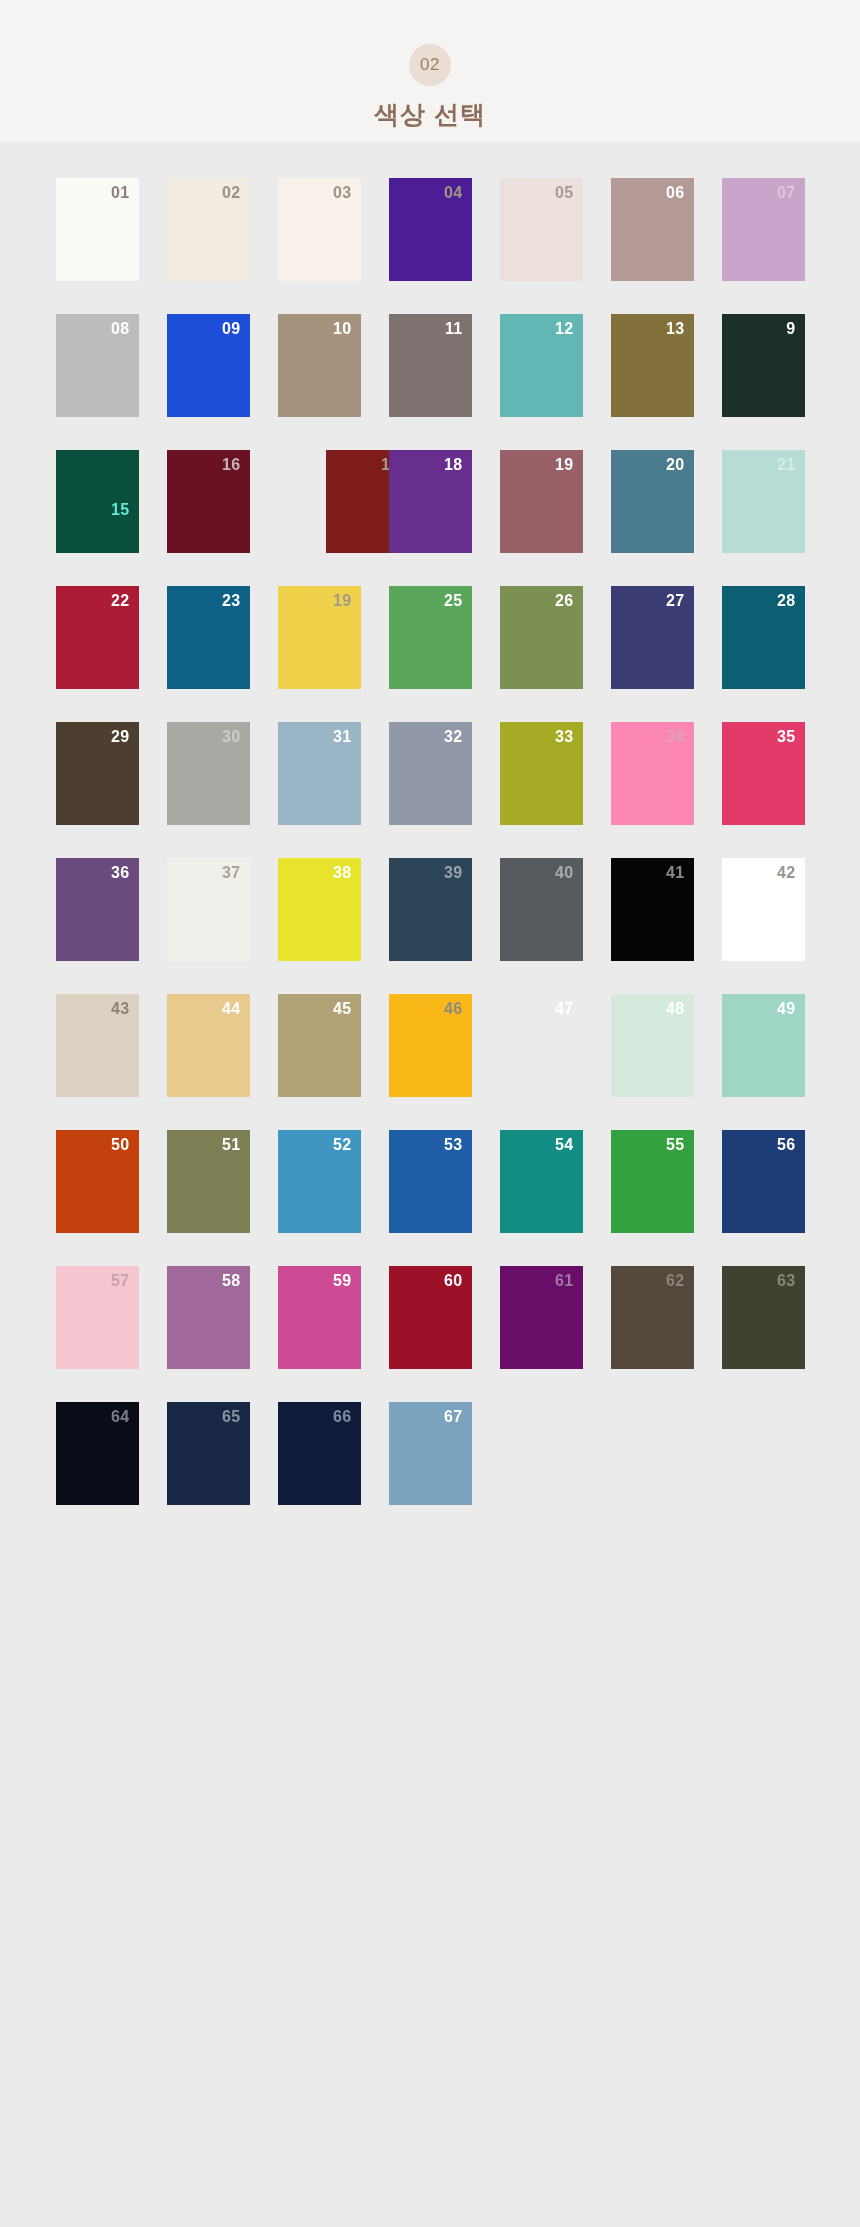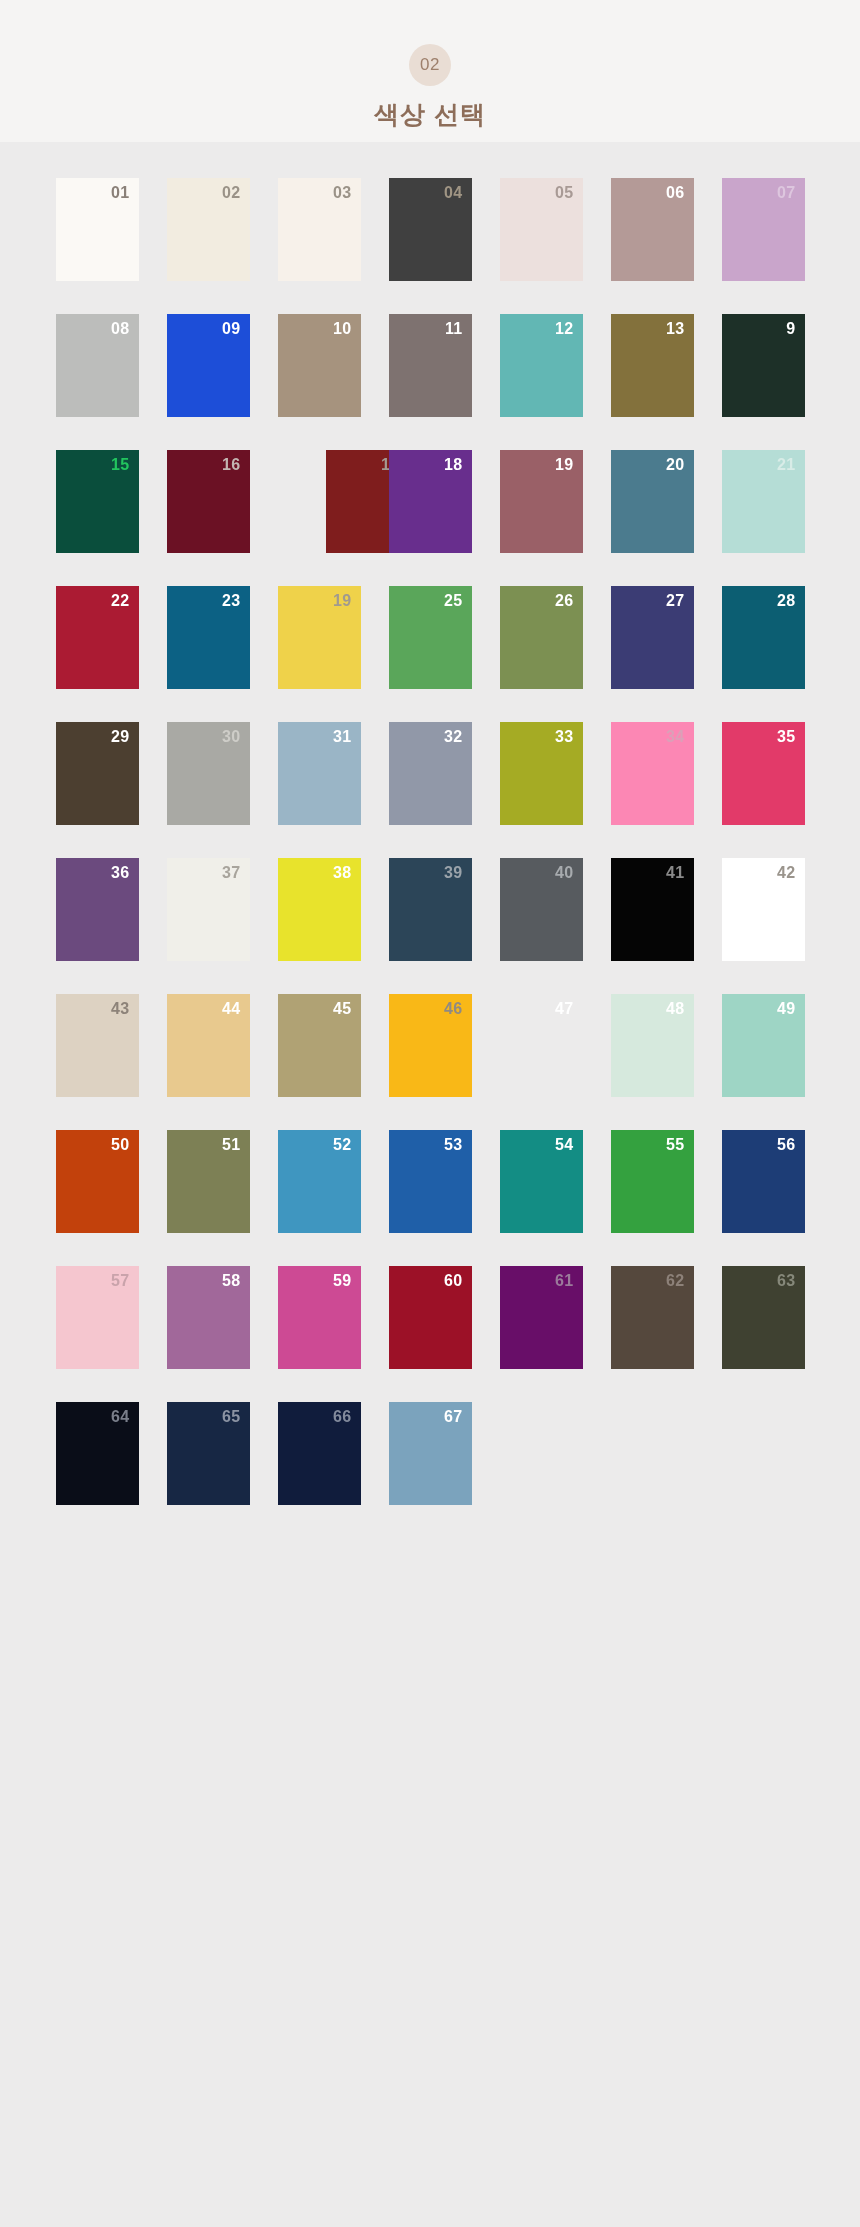--- a/index.html
+++ b/index.html
@@ -62,21 +62,21 @@
 <div class="swatch-grid">
     <div class="swatch" style="background: rgb(251, 249, 245);">
       <span class="swatch-num" style="color: rgb(138, 128, 120);">01</span>
     </div>
     <div class="swatch" style="background: rgb(242, 236, 224);">
       <span class="swatch-num" style="color: rgb(154, 146, 135);">02</span>
     </div>
     <div class="swatch" style="background: rgb(247, 241, 234);">
       <span class="swatch-num" style="color: rgb(154, 146, 135);">03</span>
     </div>
-    <div class="swatch" style="background: #404040;">
+    <div class="swatch" style="background: #4c1d95;">
       <span class="swatch-num" style="color: rgb(160, 149, 132);">04</span>
     </div>
     <div class="swatch" style="background: rgb(236, 224, 221);">
       <span class="swatch-num" style="color: rgb(168, 154, 149);">05</span>
     </div>
     <div class="swatch" style="background: rgb(180, 154, 151);">
       <span class="swatch-num" style="color: rgb(255, 255, 255);">06</span>
     </div>
     <div class="swatch" style="background: rgb(201, 165, 203);">
       <span class="swatch-num" style="color: rgb(221, 198, 222);">07</span>
@@ -96,21 +96,21 @@
     <div class="swatch" style="background: rgb(98, 183, 180);">
       <span class="swatch-num" style="color: rgb(255, 255, 255);">12</span>
     </div>
     <div class="swatch" style="background: rgb(131, 113, 60);">
       <span class="swatch-num" style="color: rgb(255, 255, 255);">13</span>
     </div>
     <div class="swatch" style="background: rgb(29, 48, 40);">
       <span class="swatch-num" style="color: rgb(255, 255, 255);">9</span>
     </div>
     <div class="swatch" style="background: rgb(10, 78, 60);">
-      <span class="swatch-num" style="color: #22c55e;">15</span>
+      <span class="swatch-num" style="color: #5eead4; margin-top: 45px;">15</span>
     </div>
     <div class="swatch" style="background: rgb(107, 17, 36);">
       <span class="swatch-num" style="color: rgb(195, 181, 178);">16</span>
     </div>
     <div class="swatch" style="background: #7f1d1d; margin-left: 48px;">
       <span class="swatch-num" style="color: rgb(163, 154, 146);">17</span>
     </div>
     <div class="swatch" style="background: rgb(104, 46, 141);">
       <span class="swatch-num" style="color: rgb(255, 255, 255);">18</span>
     </div>

